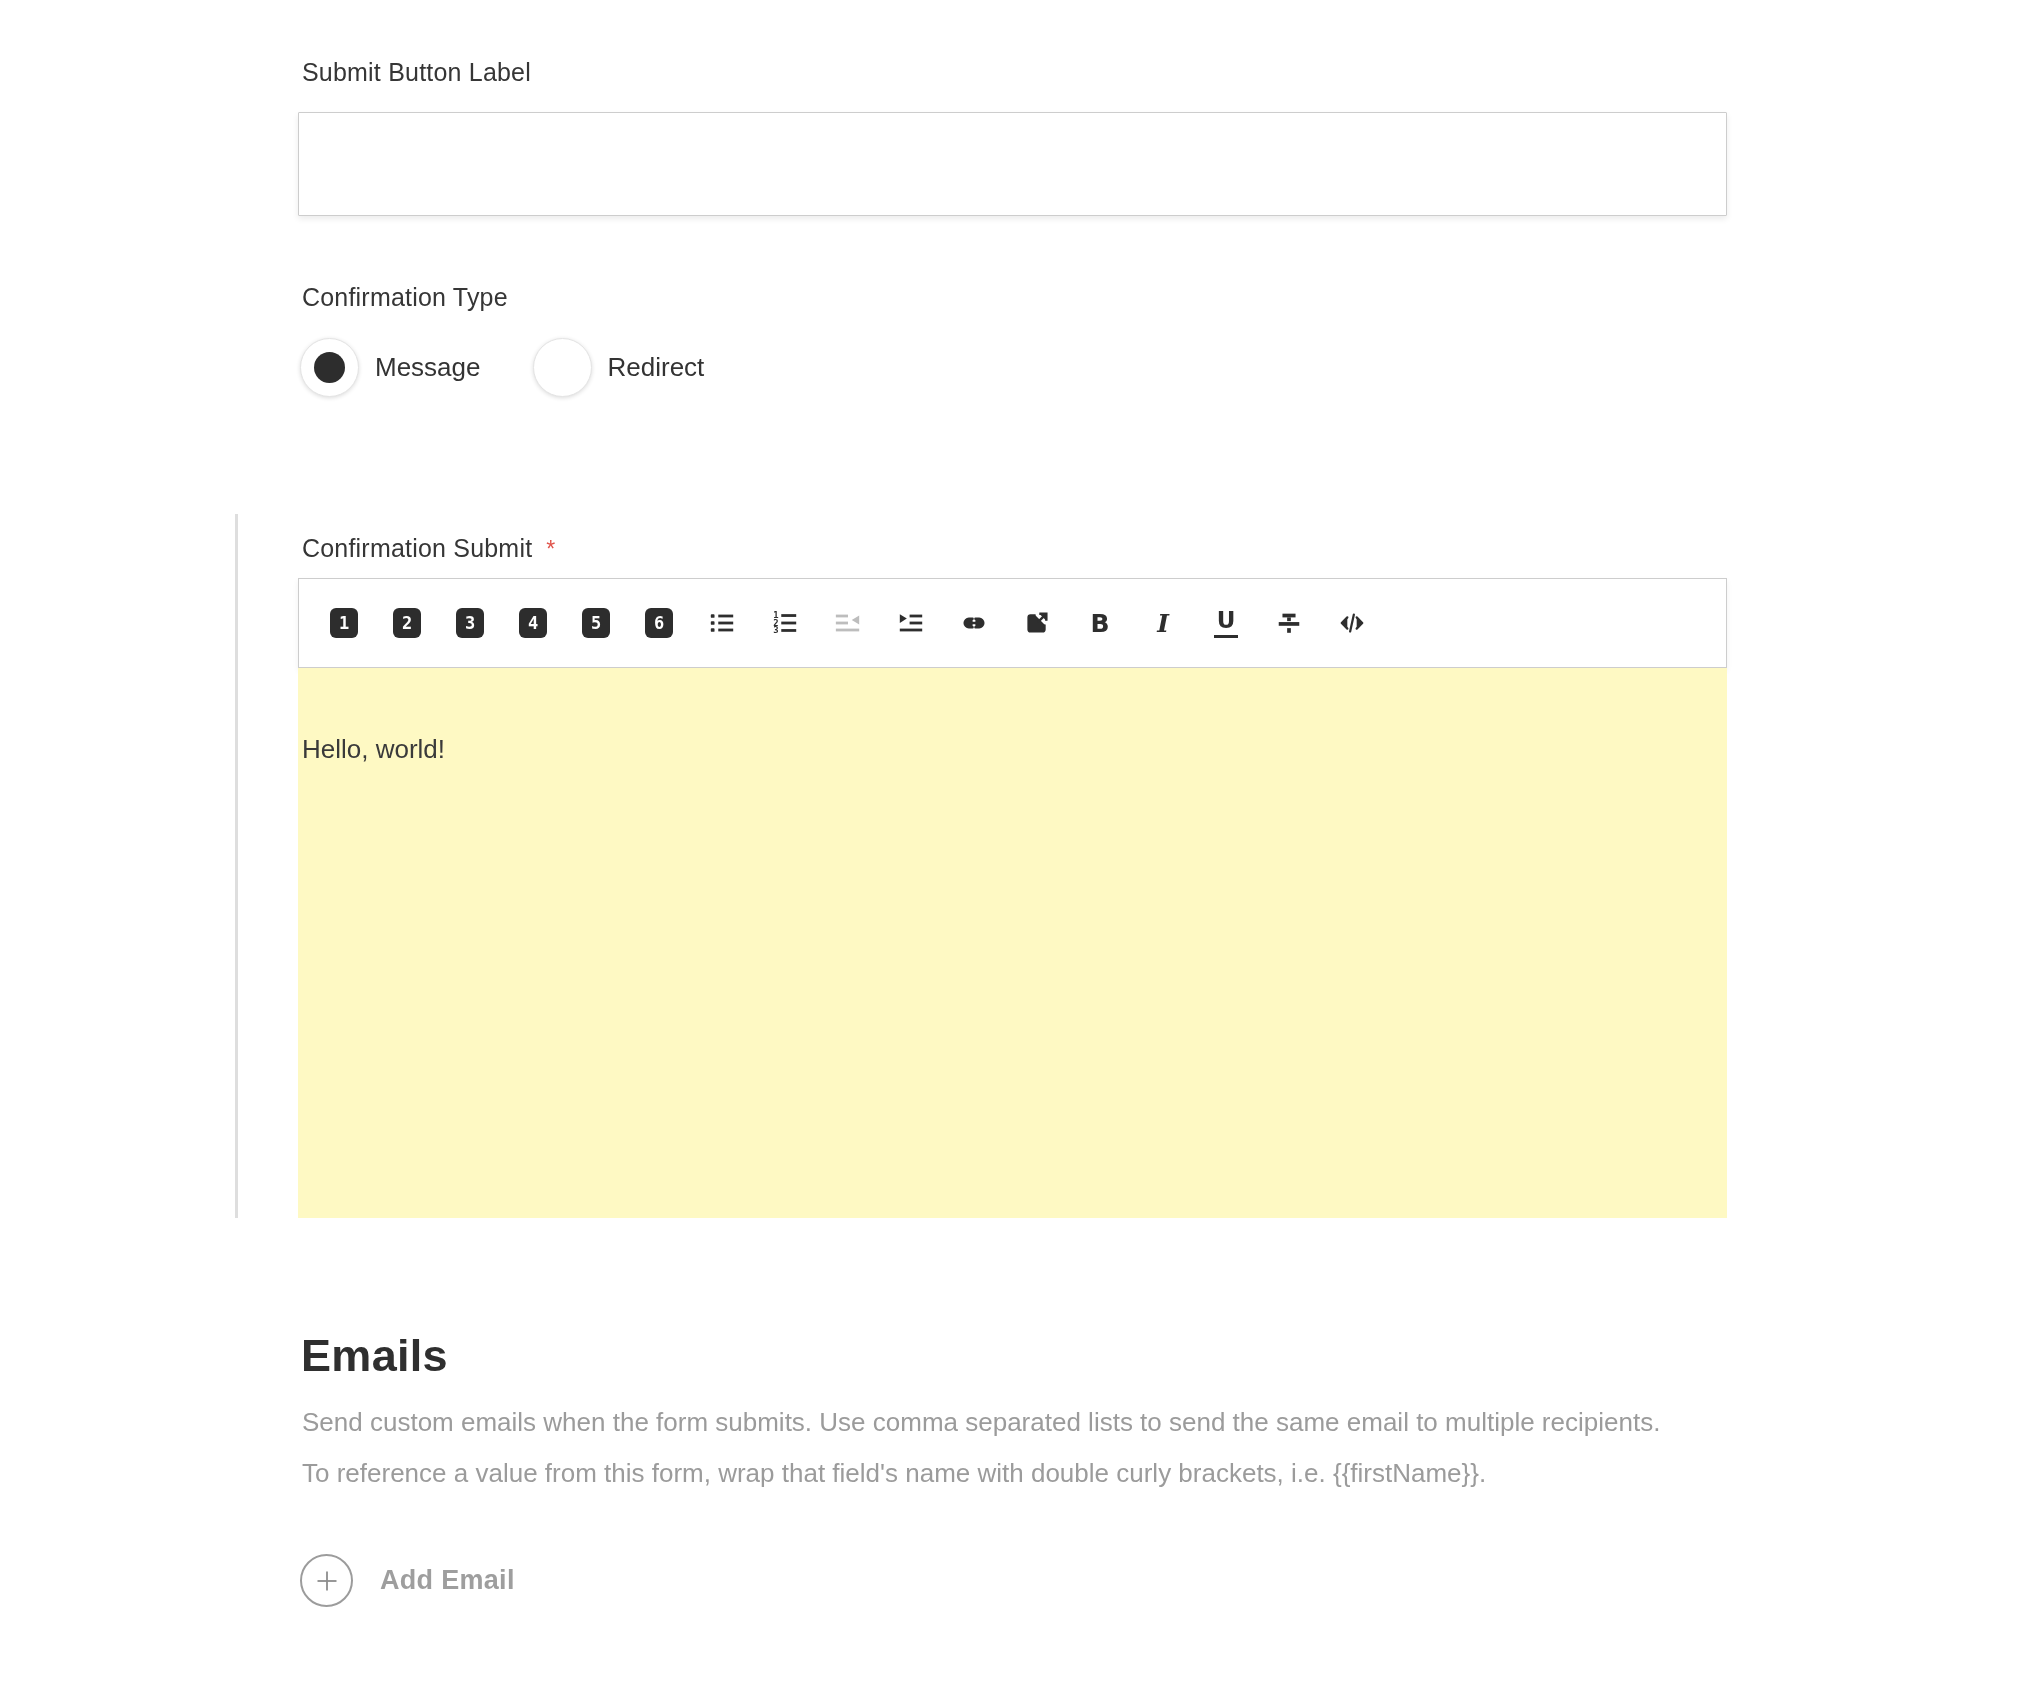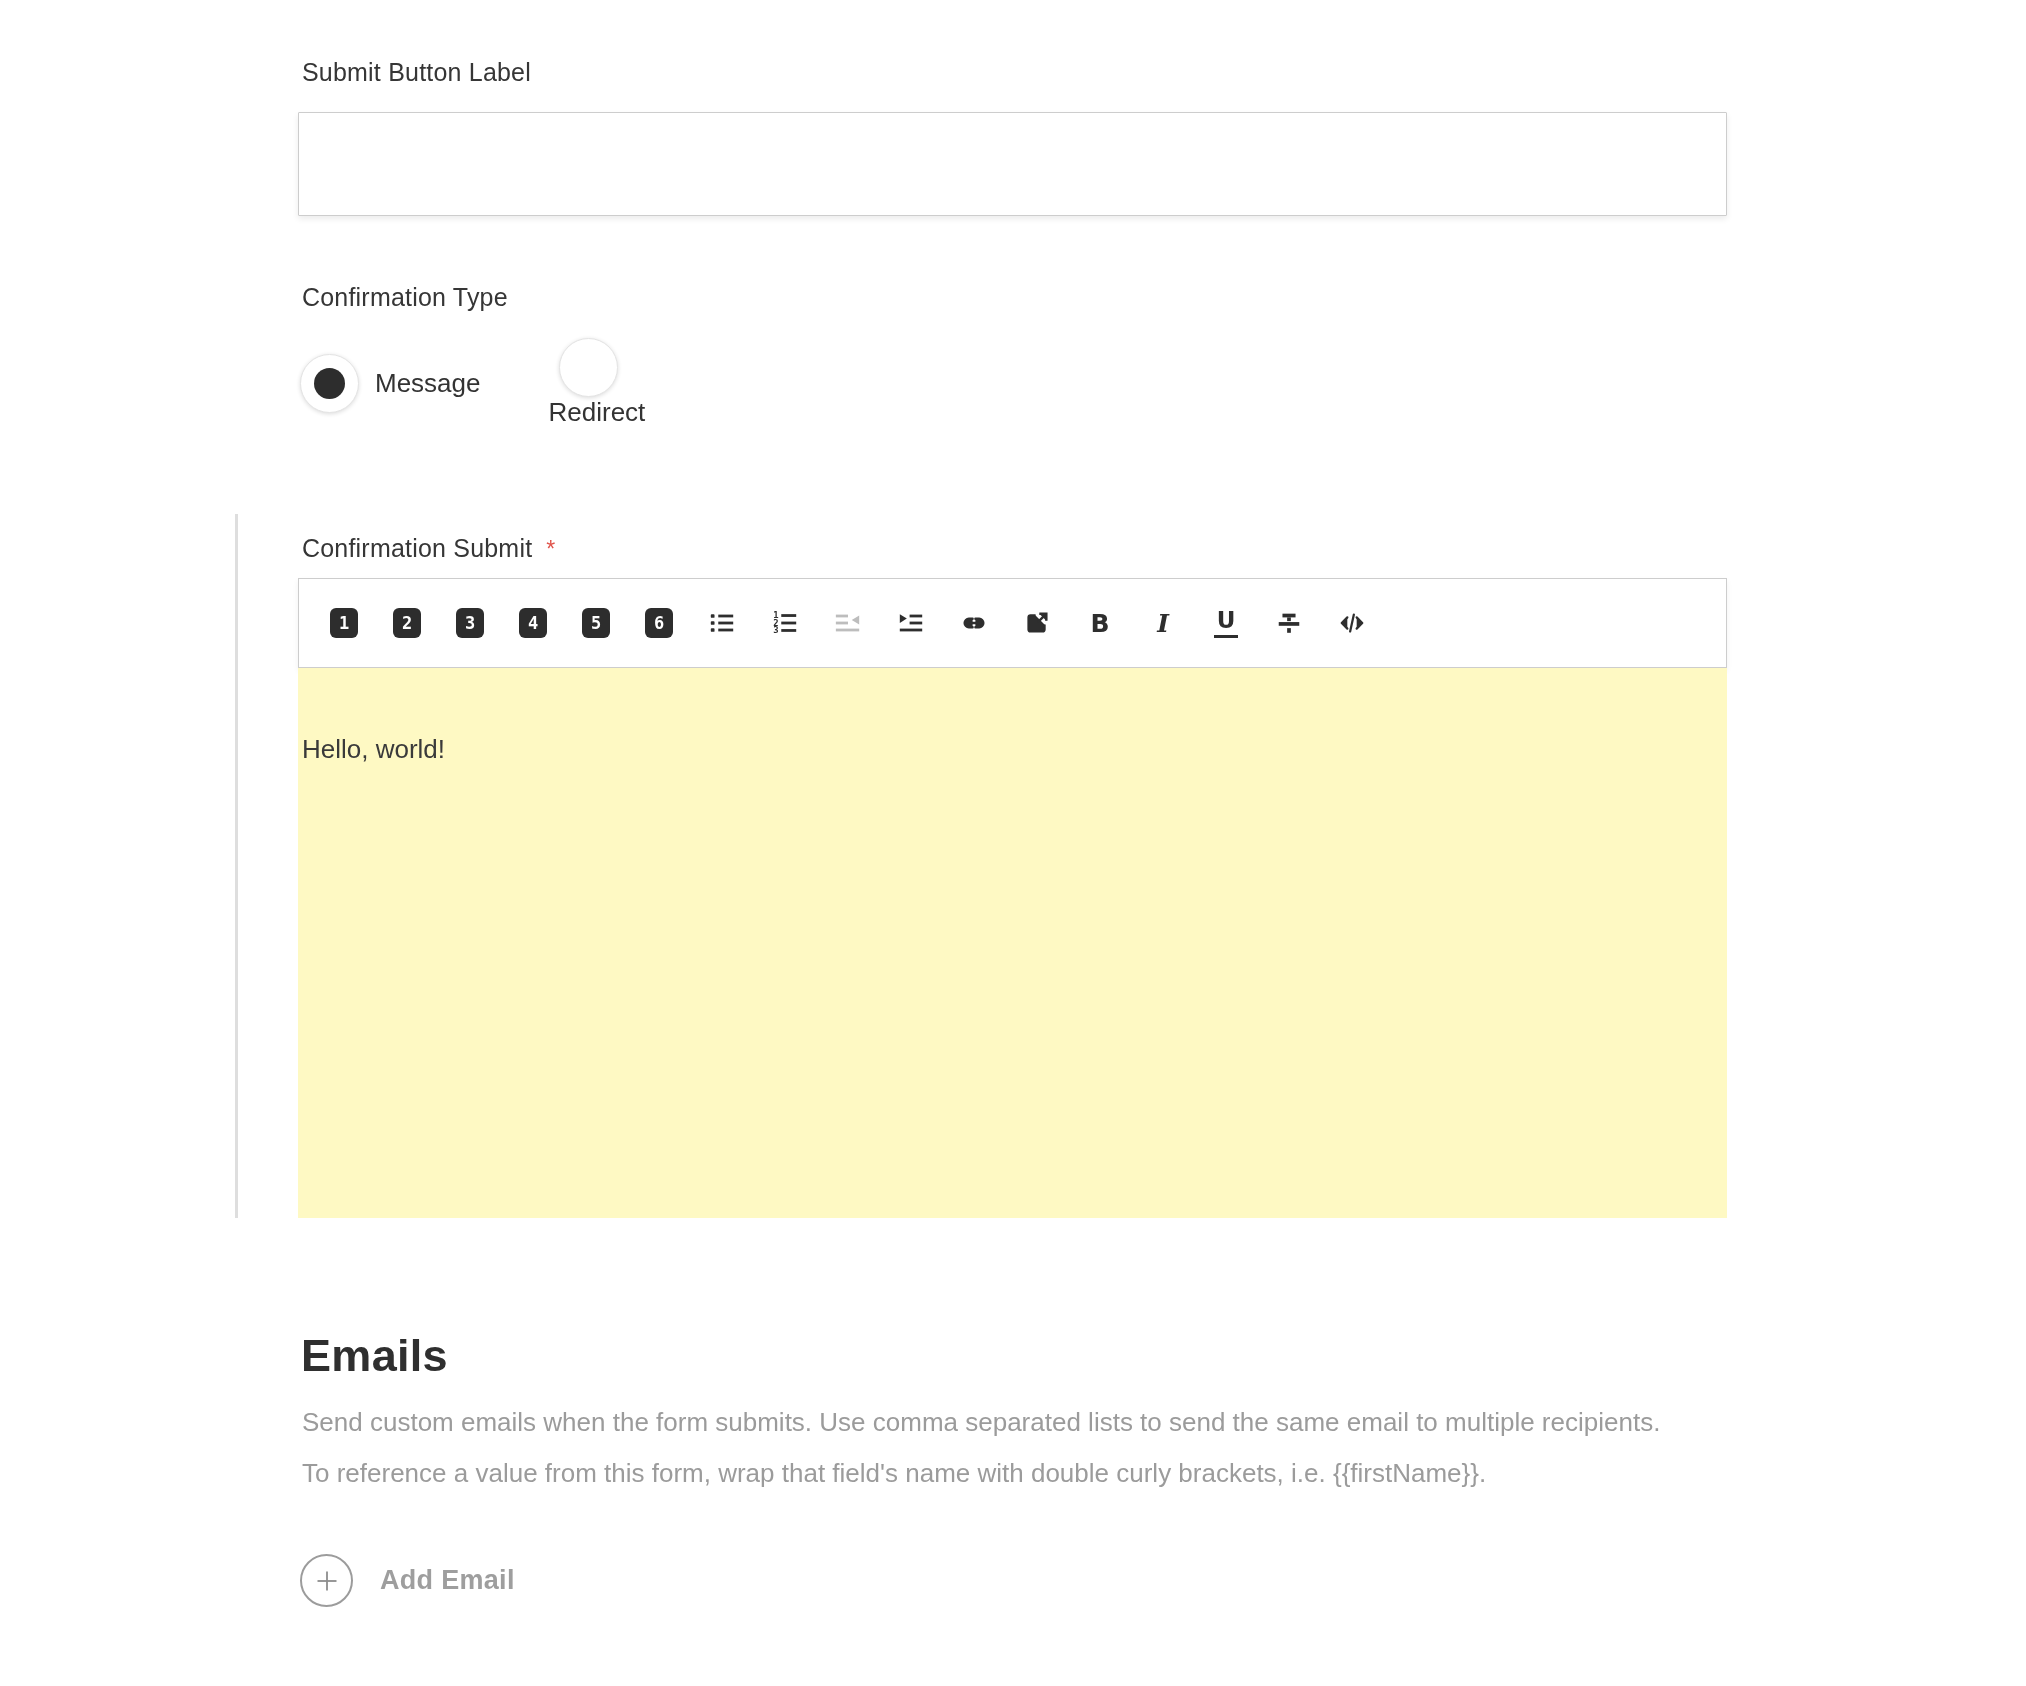--- a/index.html
+++ b/index.html
@@ -19,21 +19,21 @@
   .text-input {
     position:absolute; left:298px; top:112px; width:1429px; height:104px;
     box-sizing:border-box; border:1px solid #cdcdcd; border-radius:1px;
     background:#fff; box-shadow:0 3px 6px rgba(0,0,0,.08);
     font-family:"Liberation Sans", sans-serif; font-size:26px; color:#363636;
     padding:0 22px; outline:none;
   }
 
   .radio-row { position:absolute; left:300px; top:338px; display:flex; align-items:center; }
   .radio-option { display:flex; align-items:center; cursor:pointer; }
-  .radio-option + .radio-option { margin-left:52px;flex-direction:column; }
+  .radio-option + .radio-option { margin-left:52px; }
   .radio-outer {
     width:59px; height:59px; border-radius:50%; box-sizing:border-box;
     background:#fff; border:1px solid #e4e4e4;
     box-shadow:0 1px 4px rgba(0,0,0,.14);
     display:flex; align-items:center; justify-content:center; flex:0 0 auto;
   }
   .radio-dot { width:31px; height:31px; border-radius:50%; background:#2d2d2d; }
   .radio-label { margin-left:16px; font-size:26px; font-weight:500; color:#333333; }
 
   .help-text {

